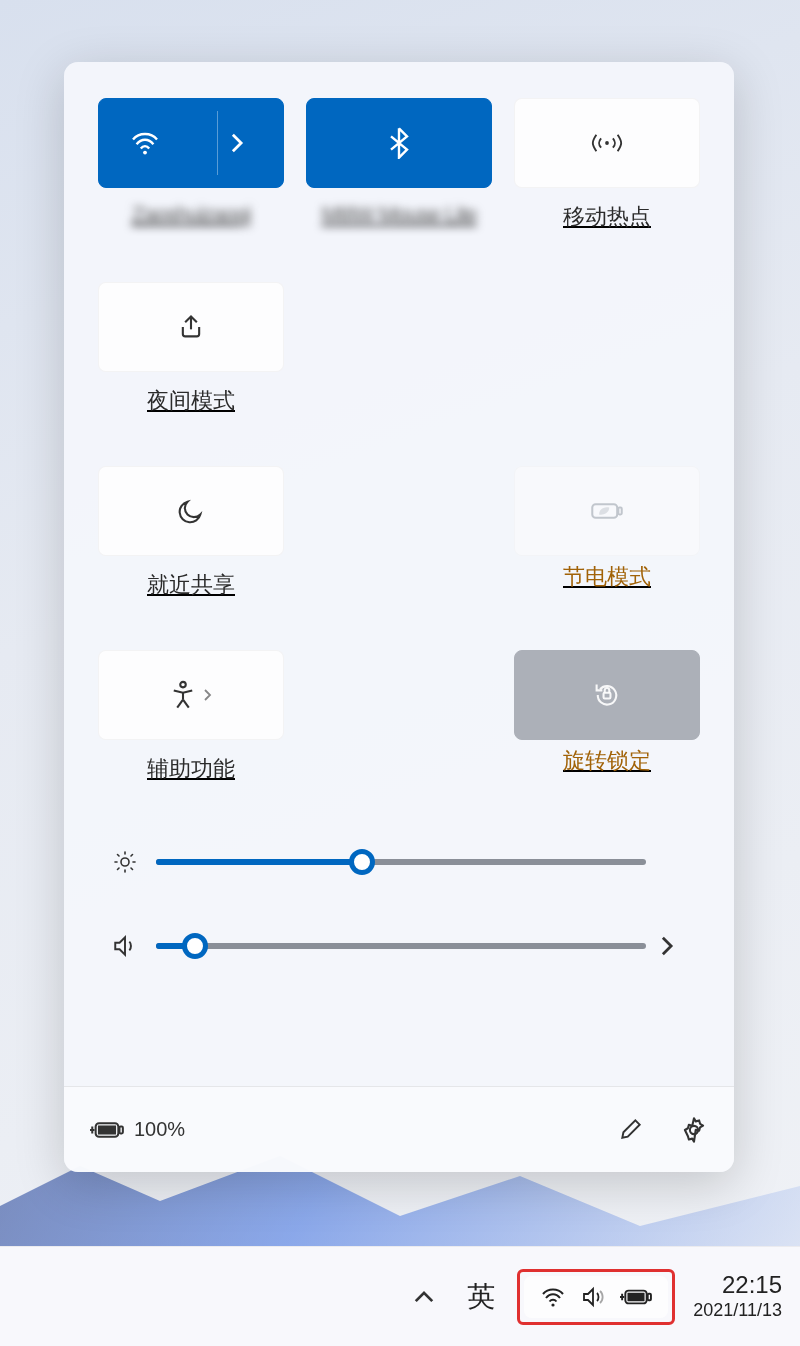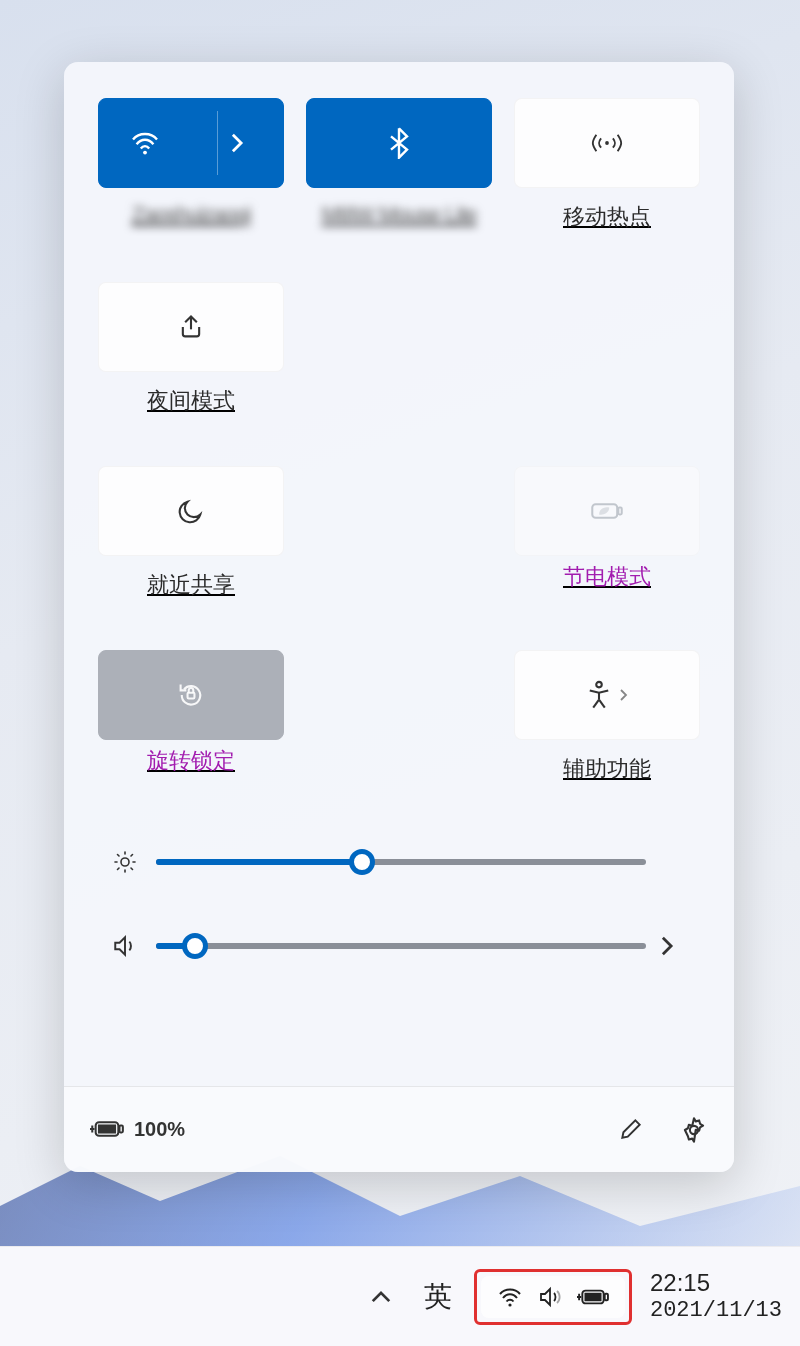--- a/index.html
+++ b/index.html
@@ -94,21 +94,21 @@
     padding: 0;
   }
   .tile-label {
     margin-top: 14px;
     font-size: 22px;
     color: #2b2b2b;
     text-align: center;
     white-space: nowrap;
     max-width: 186px;
   }
-  .tile-label.dim { color: #a21caf; margin-top: 6px; }
+  .tile-label.dim { color: #a16207; margin-top: 6px; }
   .tile-label.blur {
     filter: blur(4px);
     color: #555;
     letter-spacing: -1px;
   }
   .row-gap { height: 32px; }
   .sliders {
     padding: 48px 44px 30px 44px;
   }
   .slider-row {
@@ -157,24 +157,24 @@
     margin-top: auto;
     height: 86px;
     border-top: 1px solid rgba(0,0,0,0.08);
     display: flex;
     align-items: center;
     padding: 0 26px;
     background: rgba(255,255,255,0.45);
   }
   .footer-left {
     display: flex;
+    align-items: center;
     gap: 10px;
     color: #333;
     font-size: 20px;
-    font-weight: bold;
   }
   .footer-right {
     margin-left: auto;
     display: flex;
     gap: 36px;
     color: #333;
     font-size: 24px;
   }
   .icon-btn { cursor: pointer; }
   
@@ -210,25 +210,26 @@
     padding: 10px 16px;
     color: #222;
     font-size: 22px;
   }
   .redbox {
     border: 3px solid #e03030;
     border-radius: 6px;
     padding: 4px;
   }
   .clock {
+    text-align: right;
     color: #222;
     line-height: 1.2;
   }
   .clock .time { font-size: 24px; }
-  .clock .date { font-size: 22px; font-family: Liberation Mono, monospace; }
+  .clock .date { font-size: 18px; }
   svg { display: block; }
 </style>
 </head>
 <body>
 
 <div class="desktop-bg"></div>
 <div class="wallpaper-peek"></div>
 
 <div class="panel">
   <div class="tiles-area">
@@ -316,47 +317,47 @@
           </svg>
         </div>
         <div class="tile-label dim">节电模式</div>
       </div>
     </div>
 
     <div class="row-gap"></div>
 
     <div class="tile-row">
       <div class="tile-wrap">
-        <div class="tile disabled-tile">
-          <svg width="30" height="30" viewBox="0 0 26 26" fill="none" stroke="rgba(255,255,255,0.9)" stroke-width="1.8">
-            <path d="M5 13 a8 8 0 1 0 2 -5"></path>
-              <path d="M4 4 v5 h5"></path>
-            <rect x="10" y="11" width="6" height="5" rx="1"></rect>
-              <path d="M11 11 v-2 a2 2 0 0 1 4 0 v2"></path>
-          </svg>
-        </div>
-        <div class="tile-label dim">旋转锁定</div>
-      </div>
-
-      <div class="tile-wrap">
         <div class="tile">
           <svg width="26" height="30" viewBox="0 0 22 26" fill="none" stroke="#333" stroke-width="1.8">
             <circle cx="11" cy="4" r="2.4"></circle>
               <path d="M3 9 l8 2 l8 -2"></path>
               <path d="M11 11 v6"></path>
               <path d="M11 17 l-5 7"></path>
               <path d="M11 17 l5 7"></path>
           </svg>
           <span class="sub-chevron">
             <svg width="10" height="16" viewBox="0 0 10 16" fill="none" stroke="#555" stroke-width="1.8">
                 <path d="M3 3 L8 8 L3 13"></path>
               </svg>
           </span>
         </div>
         <div class="tile-label">辅助功能</div>
+      </div>
+
+      <div class="tile-wrap">
+        <div class="tile disabled-tile">
+          <svg width="30" height="30" viewBox="0 0 26 26" fill="none" stroke="rgba(255,255,255,0.9)" stroke-width="1.8">
+            <path d="M5 13 a8 8 0 1 0 2 -5"></path>
+              <path d="M4 4 v5 h5"></path>
+            <rect x="10" y="11" width="6" height="5" rx="1"></rect>
+              <path d="M11 11 v-2 a2 2 0 0 1 4 0 v2"></path>
+          </svg>
+        </div>
+        <div class="tile-label dim">旋转锁定</div>
       </div>
 
     </div>
   </div>
 
   <div class="sliders">
     <div class="slider-row">
       <div class="slider-icon">
         <svg width="24" height="24" viewBox="0 0 24 24" fill="none" stroke="#333" stroke-width="1.6">
           <circle cx="12" cy="12" r="4"></circle>

